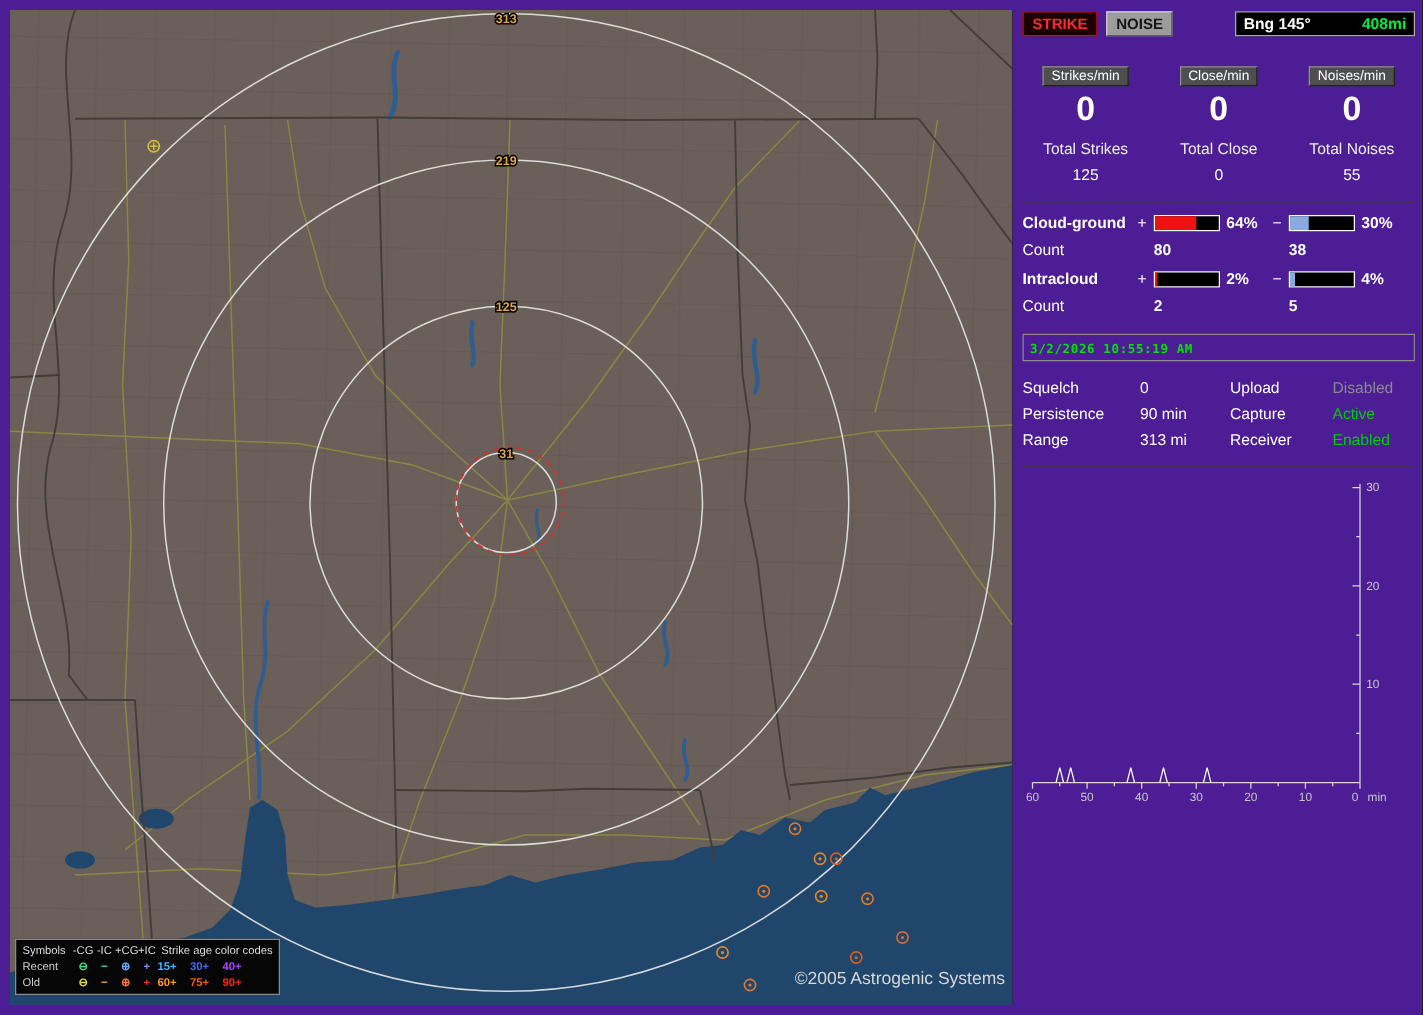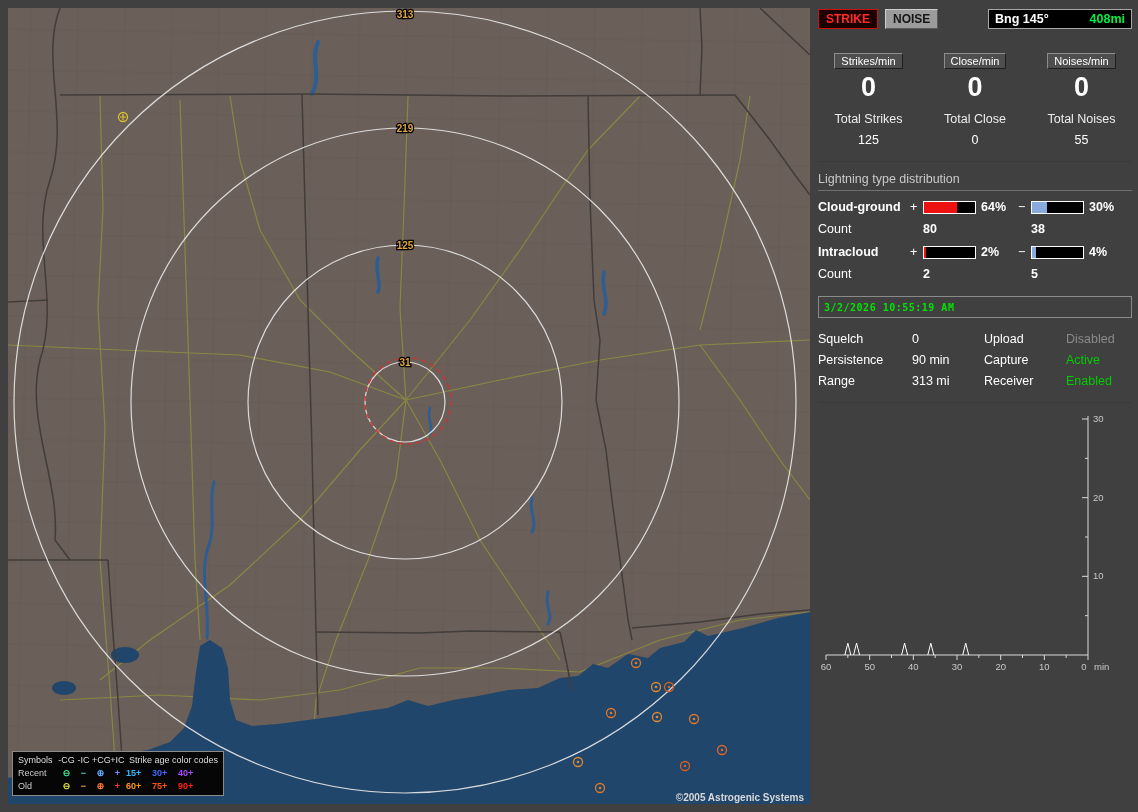--- a/index.html
+++ b/index.html
@@ -1,24 +1,24 @@
 <!DOCTYPE html>
 <html><head>
 <meta charset="utf-8">
 <style>
   html,body{margin:0;padding:0;background:#000;width:1138px;height:812px;overflow:hidden;
     font-family:"Liberation Sans",sans-serif;color:#fff;}
-  #stage{position:relative;width:1138px;height:812px;background:#404040;}
+  #stage{position:relative;width:1138px;height:812px;background:#4c1d95;}
 
   
   .map-wrap{position:absolute;left:8px;top:8px;width:802px;height:796px;background:#000;}
   .map-wrap svg{display:block;}
   .ring-label{fill:#e0a53e;font-size:10px;font-weight:bold;text-anchor:middle;
     paint-order:stroke;stroke:#000;stroke-width:2.5px;font-family:"Liberation Sans",sans-serif;}
-  .copyright{position:absolute;right:6px;bottom:1px;font-size:10px;color:#d8d8d8;font-weight:bold;}
+  .copyright{position:absolute;right:6px;bottom:14px;font-size:14px;color:#d8d8d8;}
 
   
   .map-legend{position:absolute;left:4px;bottom:8px;background:#060606;border:1px solid #8a8a8a;
     padding:2px 5px;font-size:9px;color:#cccccc;line-height:13px;}
   .lg-row{display:flex;align-items:center;height:13px;white-space:nowrap;}
   .lg-c0{width:40px;}
   .lg-sym{width:17px;text-align:center;font-weight:bold;}
   .lg-age{width:26px;font-weight:bold;}
   .lg-age-head{margin-left:3px;color:#dddddd;}
   .lg-head span{color:#dddddd;font-weight:normal;}
@@ -243,21 +243,20 @@
         <div class="total-label">Total Close</div>
         <div class="total-value">0</div>
       </div>
       <div class="total">
         <div class="total-label">Total Noises</div>
         <div class="total-value">55</div>
       </div>
     </div>
 
     <div class="sep"></div>
-    <div class="dist-header">Lightning type distribution</div>
 
     <div class="dist-row">
       <span class="bold">Cloud-ground</span>
       <span>+</span>
       <span class="bar">
           <span class="bar-fill" style="width: 64%; background: rgb(238, 17, 17);"></span>
         </span>
       <span class="pct">64%</span>
       <span>−</span>
       <span class="bar">

